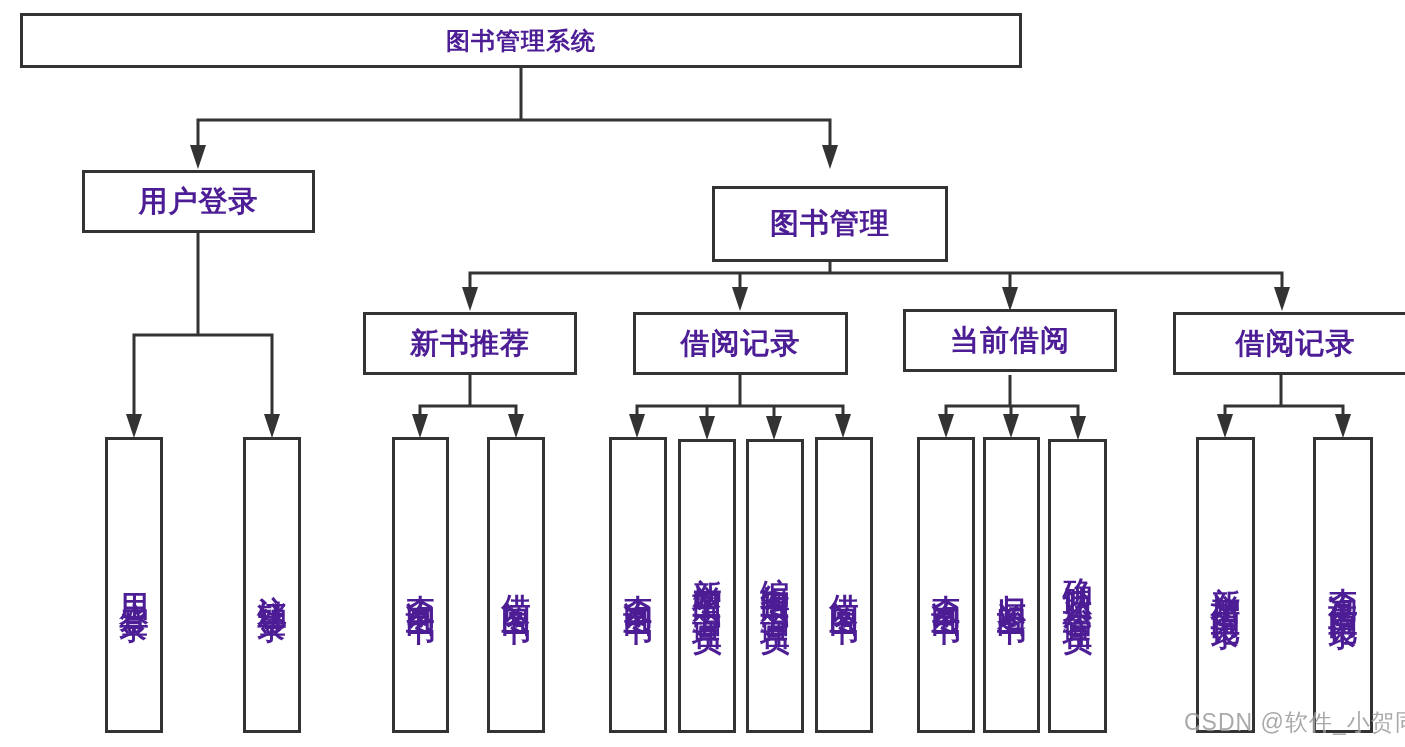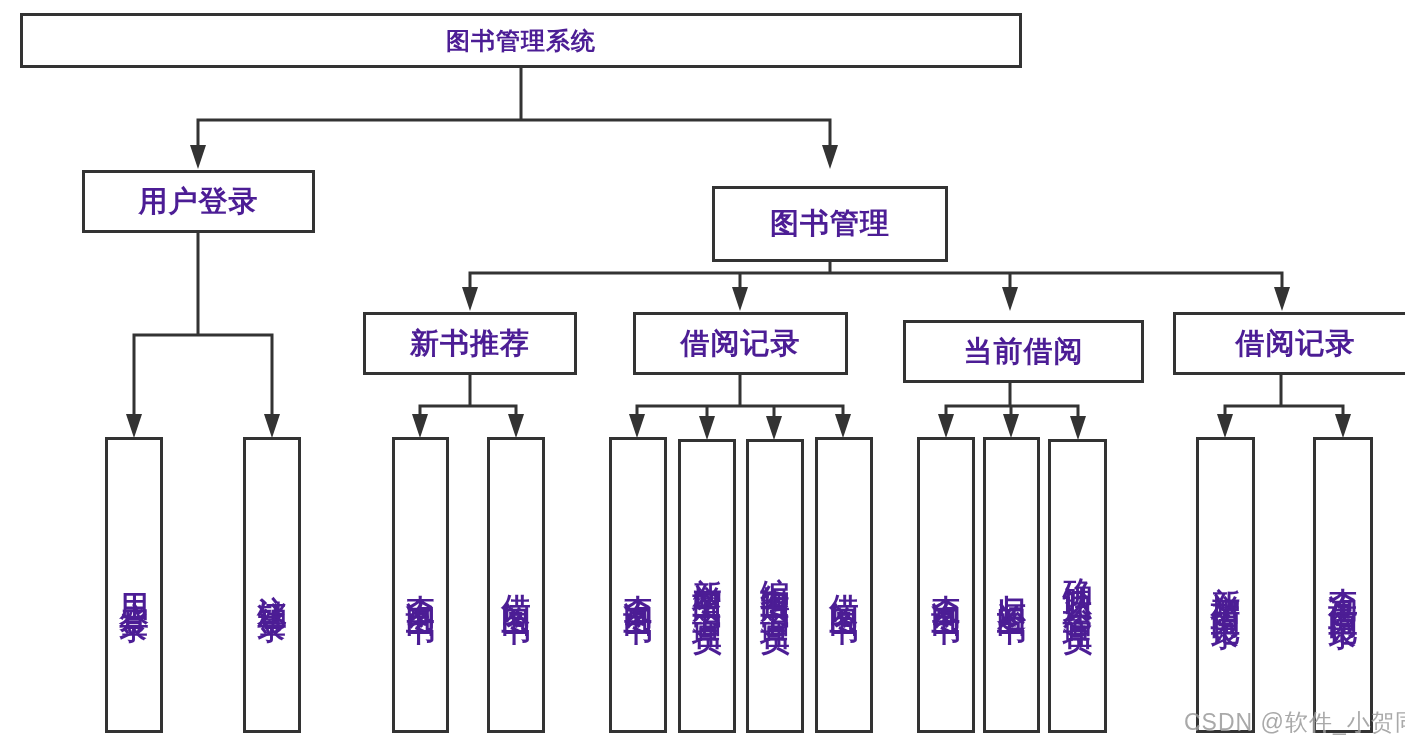--- a/index.html
+++ b/index.html
@@ -137,21 +137,21 @@
   <div class="node" style="left:712px; top:186px; width:236px; height:76px;">
     <span class="lbl">图书管理</span>
   </div>
 
   <div class="node" style="left:363px; top:312px; width:214px; height:63px;">
     <span class="lbl">新书推荐</span>
   </div>
   <div class="node" style="left:633px; top:312px; width:215px; height:63px;">
     <span class="lbl">借阅记录</span>
   </div>
-  <div class="node" style="left:903px; top:320px; width:241px; height:63px;">
+  <div class="node" style="left:903px; top:309px; width:214px; height:63px;">
     <span class="lbl">当前借阅</span>
   </div>
   <div class="node" style="left:1173px; top:312px; width:245px; height:63px;">
     <span class="lbl">借阅记录</span>
   </div>
 
   <div class="node vnode" style="left:105px; top:437px; width:58px; height:296px;">
     <span class="lbl">用户登录</span>
   </div>
   <div class="node vnode" style="left:243px; top:437px; width:58px; height:296px;">

